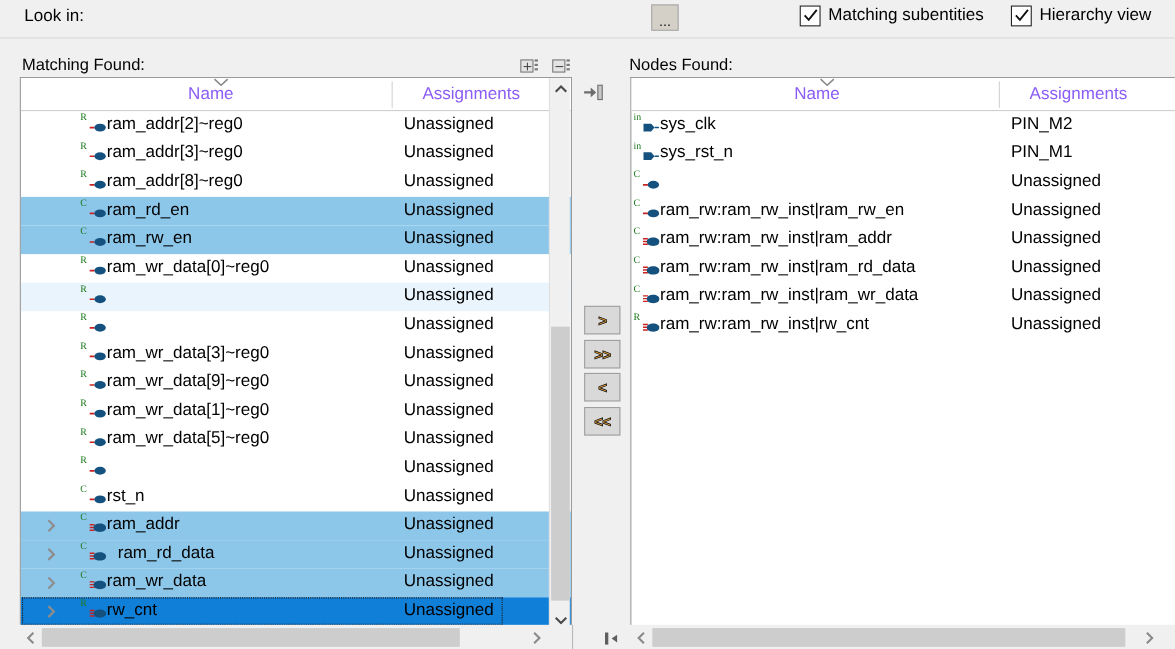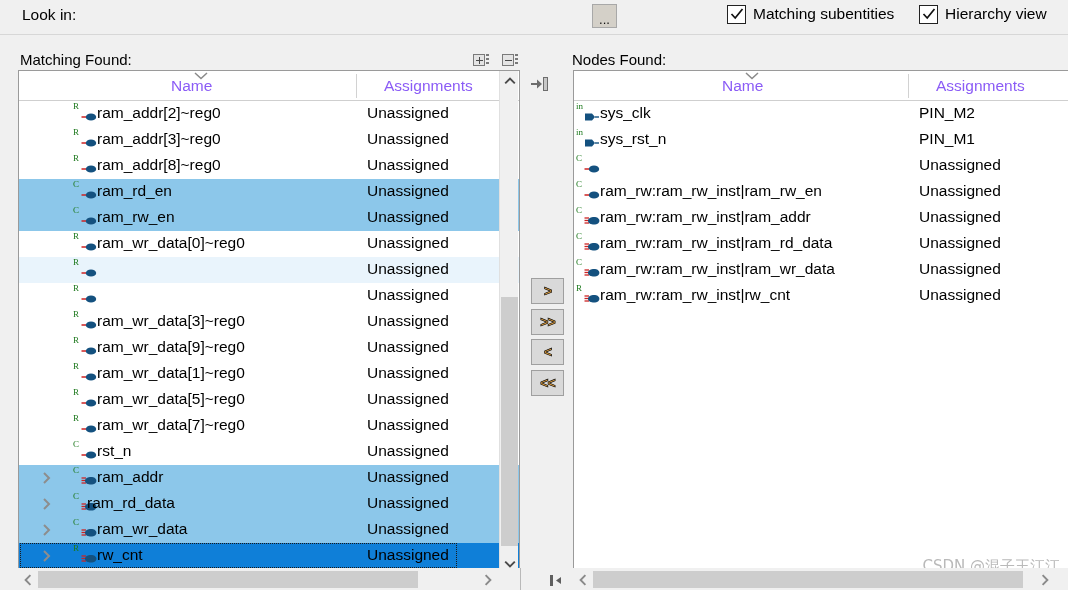--- a/index.html
+++ b/index.html
@@ -277,21 +277,20 @@
           <span class="asg" style="left:348px">Unassigned</span>
         </div>
         <div class="row" style="top: 312px;">
           <span class="nicon" style="left:54px">
             <span class="lett r">R</span>
             <span class="glyph"><svg width="16" height="12" viewBox="0 0 16 12">
                 <path d="M0.5 6 L5 6" stroke="#cc2222" stroke-width="1.5"></path>
                 <ellipse cx="10" cy="6" rx="5.2" ry="3.6" fill="#14517f"></ellipse>
               </svg></span>
           </span>
-          <span class="nm" style="left:78px">ram_wr_data[7]~reg0</span>
           <span class="asg" style="left:348px">Unassigned</span>
         </div>
         <div class="row" style="top: 338px;">
           <span class="nicon" style="left:54px">
             <span class="lett c">C</span>
             <span class="glyph"><svg width="16" height="12" viewBox="0 0 16 12">
                 <path d="M0.5 6 L5 6" stroke="#cc2222" stroke-width="1.5"></path>
                 <ellipse cx="10" cy="6" rx="5.2" ry="3.6" fill="#14517f"></ellipse>
               </svg></span>
           </span>
@@ -320,21 +319,21 @@
             </svg></span>
           <span class="nicon" style="left:54px">
             <span class="lett c">C</span>
             <span class="glyph"><svg width="16" height="12" viewBox="0 0 16 12">
                 <path d="M0.5 3 L5 3" stroke="#cc2222" stroke-width="1.3"></path>
                 <path d="M0.5 5.5 L5 5.5" stroke="#cc2222" stroke-width="1.3"></path>
                 <path d="M0.5 8 L5 8" stroke="#cc2222" stroke-width="1.3"></path>
                 <path d="M4 5.8 C4 3.2 7 2 10 2 C13.2 2 15.4 3.6 15.4 5.8 C15.4 8 13.2 9.6 10 9.6 C7 9.6 4 8.4 4 5.8 Z" fill="#14517f"></path>
               </svg></span>
           </span>
-          <span class="nm" style="left:68px">ram_rd_data</span>
+          <span class="nm" style="left:88px">ram_rd_data</span>
           <span class="asg" style="left:348px">Unassigned</span>
         </div>
         <div class="row sel" style="top: 416px;">
           <span class="twisty" style="left:22px"><svg width="12" height="14" viewBox="0 0 12 14">
               <path d="M3 2 L8 7 L3 12" stroke="#8d8d8d" stroke-width="2" fill="none"></path>
             </svg></span>
           <span class="nicon" style="left:54px">
             <span class="lett c">C</span>
             <span class="glyph"><svg width="16" height="12" viewBox="0 0 16 12">
                 <path d="M0.5 3 L5 3" stroke="#cc2222" stroke-width="1.3"></path>
@@ -506,21 +505,20 @@
                 <path d="M0.5 8 L5 8" stroke="#cc2222" stroke-width="1.3"></path>
                 <path d="M4 5.8 C4 3.2 7 2 10 2 C13.2 2 15.4 3.6 15.4 5.8 C15.4 8 13.2 9.6 10 9.6 C7 9.6 4 8.4 4 5.8 Z" fill="#14517f"></path>
               </svg></span>
           </span>
           <span class="nm" style="left:26px">ram_rw:ram_rw_inst|rw_cnt</span>
           <span class="asg" style="left:345px">Unassigned</span>
         </div>
       </div>
   </div>
 
-  <div class="watermark">CSDN @混子王江江</div>
   <div class="bottombg"></div>
 
   <div class="hsb" style="left:18px;top:570px;width:502px;">
     <div class="hbtn" style="left:0;">
       <svg width="8" height="12" viewBox="0 0 8 12">
           <path d="M6.4 1.2 L1.6 6 L6.4 10.8" stroke="#8a8a8a" stroke-width="1.9" fill="none"></path>
         </svg>
     </div>
     <div class="thumb" style="left:20px;width:380px;"></div>
     <div class="hbtn" style="left:460px;">

